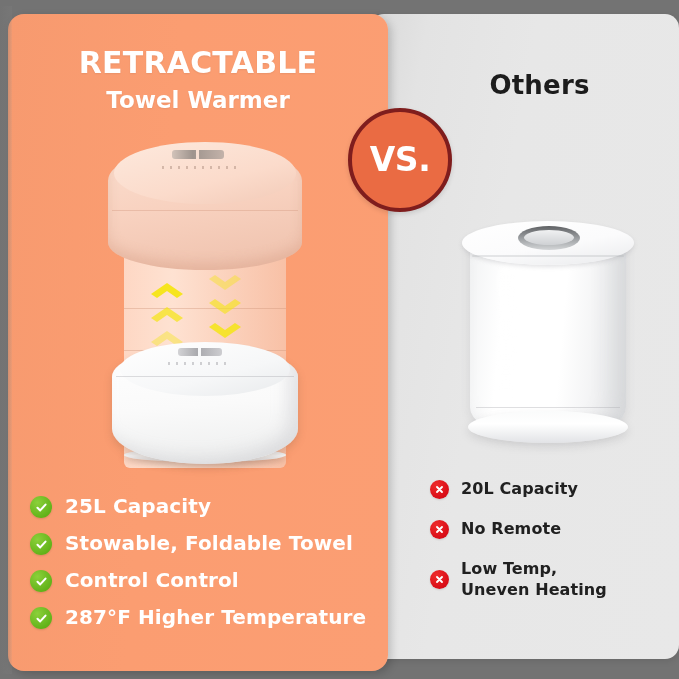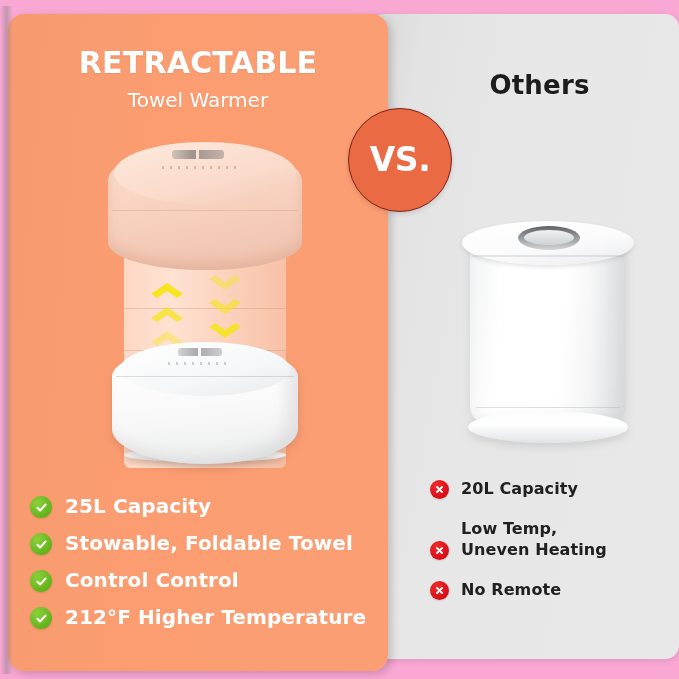--- a/index.html
+++ b/index.html
@@ -13,21 +13,21 @@
     overflow: hidden;
     font-family: "DejaVu Sans", "Liberation Sans", sans-serif;
     position: relative;
   }
 
   #stage {
     position: absolute;
     inset: 0;
     width: 679px;
     height: 679px;
-    background: #f9a8d4;
+    background: #737373;
   }
 
   
   .panel-right {
     position: absolute;
     left: 370px;
     top: 14px;
     width: 309px;
     height: 645px;
     background: linear-gradient(100deg, #d9d9d9 0%, #e3e3e3 14%, #e7e7e7 40%, #e8e8e8 100%);
@@ -68,22 +68,22 @@
     color: #ffffff;
   }
   .left-title-1 {
     font-size: 30px;
     font-weight: bold;
     letter-spacing: 0.2px;
     line-height: 38px;
     text-shadow: 0 1px 2px rgba(0,0,0,0.07);
   }
   .left-title-2 {
-    font-size: 20px;
-    font-weight: normal;
+    font-size: 23px;
+    font-weight: bold;
     line-height: 36px;
     text-shadow: 0 1px 2px rgba(0,0,0,0.07);
   }
 
   .right-title {
     position: absolute;
     left: 400px;
     top: 70px;
     width: 279px;
     text-align: center;
@@ -95,21 +95,21 @@
 
   
   .vs-badge {
     position: absolute;
     left: 348px;
     top: 108px;
     width: 104px;
     height: 104px;
     border-radius: 50%;
     background: #ea6b43;
-    border: 1px solid #7f1d1d;
+    border: 4px solid #7f1d1d;
     box-sizing: border-box;
     display: flex;
     align-items: center;
     justify-content: center;
     box-shadow: 0 2px 5px rgba(0,0,0,0.13);
     z-index: 40;
   }
   .vs-text {
     color: #ffffff;
     font-size: 33px;
@@ -392,21 +392,21 @@
   }
 
   .list-right {
     position: absolute;
     left: 430px;
     top: 478px;
     width: 240px;
   }
   .row-right {
     display: flex;
-    align-items: flex-end;
+    align-items: center;
     margin-bottom: 19px;
   }
   .row-right .txt {
     color: #202020;
     font-size: 16px;
     font-weight: bold;
     line-height: 21px;
     margin-left: 12px;
     letter-spacing: 0.1px;
   }
@@ -527,21 +527,21 @@
         </span>
         <span class="txt">Control Control</span>
       </div>
 
       <div class="row-left">
         <span class="ico-check">
           <svg width="13" height="13" viewBox="0 0 13 13">
               <polyline points="2.5,6.8 5.2,9.4 10.5,3.6" fill="none" stroke="#ffffff" stroke-width="2.1" stroke-linecap="round" stroke-linejoin="round"></polyline>
             </svg>
         </span>
-        <span class="txt">212°F Higher Temperature</span>
+        <span class="txt">287°F Higher Temperature</span>
       </div>
 
     </div>
   </div>
 
   <div class="right-title">Others</div>
 
   <div class="prod-right">
     <div class="pr-body"></div>
     <div class="pr-highlight"></div>
@@ -564,30 +564,30 @@
       <span class="txt">20L Capacity</span>
     </div>
 
 
     <div class="row-right">
       <span class="ico-x">
         <svg width="11" height="11" viewBox="0 0 11 11">
             <path d="M3,3 L8,8 M8,3 L3,8" stroke="#ffffff" stroke-width="1.9" stroke-linecap="round"></path>
           </svg>
       </span>
-      <span class="txt" style="max-width:170px;">Low Temp, Uneven Heating</span>
+      <span class="txt">No Remote</span>
     </div>
 
     <div class="row-right">
       <span class="ico-x">
         <svg width="11" height="11" viewBox="0 0 11 11">
             <path d="M3,3 L8,8 M8,3 L3,8" stroke="#ffffff" stroke-width="1.9" stroke-linecap="round"></path>
           </svg>
       </span>
-      <span class="txt">No Remote</span>
+      <span class="txt" style="max-width:170px;">Low Temp, Uneven Heating</span>
     </div>
 
   </div>
 
   <div class="vs-badge">
     <span class="vs-text">VS.</span>
   </div>
 
   <div class="edge-shade"></div>
 </div>

